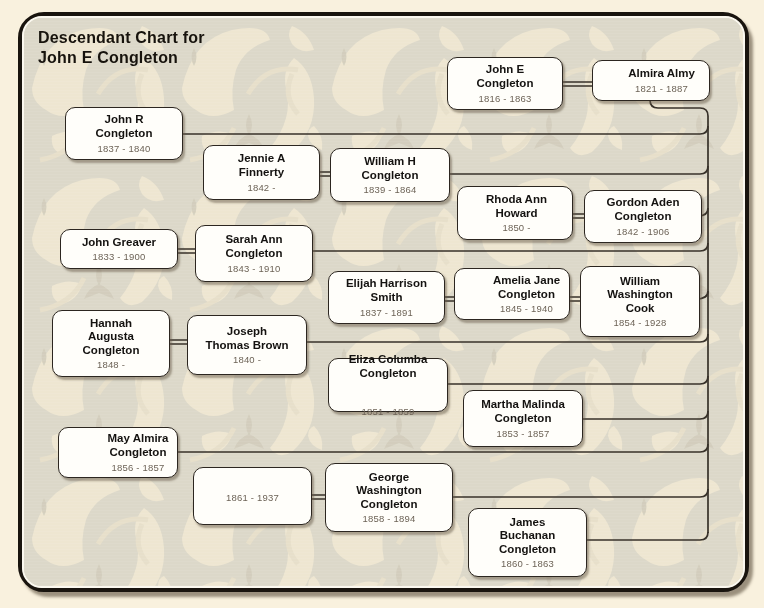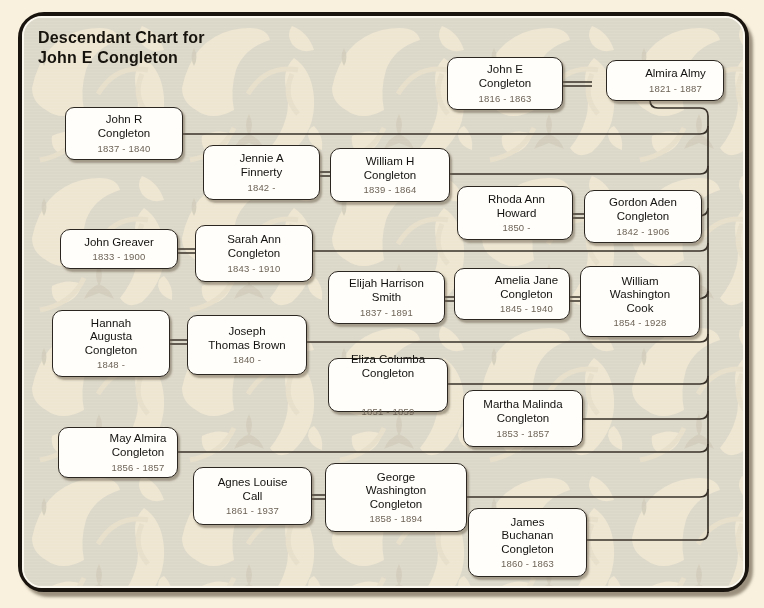--- a/index.html
+++ b/index.html
@@ -18,21 +18,21 @@
 
   #lines{position:absolute;left:0;top:0;width:764px;height:608px;z-index:2;pointer-events:none;}
 
   .title{position:absolute;left:38px;top:28px;z-index:3;font-size:16px;font-weight:bold;
          color:#17130d;line-height:1.27;white-space:pre-line;letter-spacing:.2px;}
 
   .node{position:absolute;z-index:3;background:#fffefa;border:1.6px solid #2c2620;
         border-radius:10px;box-shadow:2px 2.5px 2px rgba(104,92,74,.5);
         display:flex;flex-direction:column;align-items:center;justify-content:center;
         text-align:center;box-sizing:border-box;padding:2px 3px;}
-  .node .nm{font-weight:normal;font-size:11.5px;line-height:1.18;color:#141210;white-space:pre-line;}
+  .node .nm{font-weight:bold;font-size:11.5px;line-height:1.18;color:#141210;white-space:pre-line;}
   .node .dt{font-size:9.5px;color:#6d6357;margin-top:2px;letter-spacing:.2px;}
 </style>
 </head>
 <body>
 
 <div class="stage">
 
   <div class="panel">
     <div class="panel-inner">
       <svg xmlns="http://www.w3.org/2000/svg">
@@ -88,25 +88,25 @@
 
   <div class="title">Descendant Chart for
 John E Congleton</div>
 
   <div id="nodes">
       <div class="node" style="left: 447px; top: 57px; width: 116px; height: 53px;">
         <div class="nm">John E
 Congleton</div>
         <div class="dt">1816 - 1863</div>
       </div>
-      <div class="node" style="left: 606px; top: 60px; width: 118px; height: 41px; padding-left: 24px;">
+      <div class="node" style="left: 592px; top: 60px; width: 118px; height: 41px; padding-left: 24px;">
         <div class="nm">Almira Almy</div>
         <div class="dt">1821 - 1887</div>
       </div>
-      <div class="node" style="left: 65px; top: 107px; width: 118px; height: 53px; border-radius: 9px;">
+      <div class="node" style="left: 65px; top: 107px; width: 118px; height: 53px;">
         <div class="nm">John R
 Congleton</div>
         <div class="dt">1837 - 1840</div>
       </div>
       <div class="node" style="left: 203px; top: 145px; width: 117px; height: 55px;">
         <div class="nm">Jennie A
 Finnerty</div>
         <div class="dt">1842 -</div>
       </div>
       <div class="node" style="left: 330px; top: 148px; width: 120px; height: 54px;">
@@ -169,25 +169,23 @@
         <div class="nm">Martha Malinda
 Congleton</div>
         <div class="dt">1853 - 1857</div>
       </div>
       <div class="node" style="left: 58px; top: 427px; width: 120px; height: 51px; padding-left: 43px;">
         <div class="nm">May Almira
 Congleton</div>
         <div class="dt">1856 - 1857</div>
       </div>
       <div class="node" style="left: 193px; top: 467px; width: 119px; height: 58px;">
-        <div class="nm">Agnes Louise
-Call</div>
         <div class="dt">1861 - 1937</div>
       </div>
-      <div class="node" style="left: 325px; top: 463px; width: 142px; height: 69px;">
+      <div class="node" style="left: 325px; top: 463px; width: 128px; height: 69px;">
         <div class="nm">George
 Washington
 Congleton</div>
         <div class="dt">1858 - 1894</div>
       </div>
       <div class="node" style="left: 468px; top: 508px; width: 119px; height: 69px;">
         <div class="nm">James
 Buchanan
 Congleton</div>
         <div class="dt">1860 - 1863</div>

